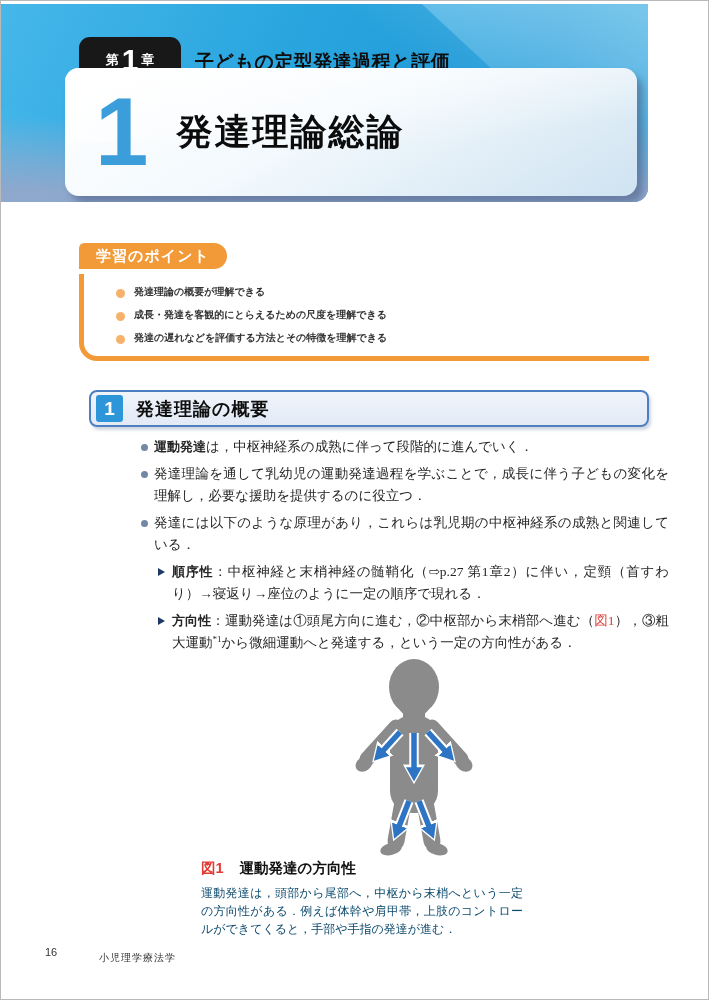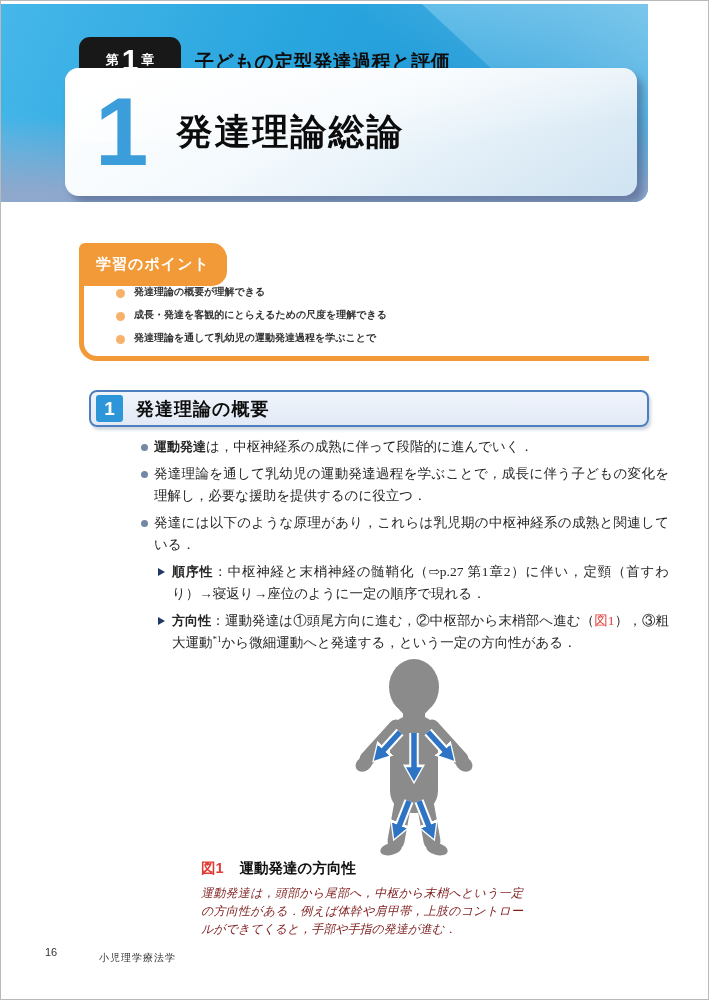--- a/index.html
+++ b/index.html
@@ -49,21 +49,21 @@
     display:flex;align-items:center;overflow:hidden;
   }
   .panel-sw{position:absolute;left:0;top:0;width:100%;height:58%;
     background:linear-gradient(172deg,rgba(255,255,255,.95),rgba(255,255,255,0) 85%);
     pointer-events:none;}
   .big-num{margin-left:30px;font-size:96px;font-weight:bold;color:#3b9dd9;line-height:.9;position:relative;}
   .sec-title{margin:0 4px 0 28px;font-size:36px;font-weight:bold;color:#0c0c0c;letter-spacing:2px;position:relative;}
 
   
   .lp-label{
-    position:absolute;left:78px;top:242px;width:148px;height:43px;
+    position:absolute;left:78px;top:242px;width:148px;height:26px;
     background:#f29a38;border-radius:6px 15px 15px 0;color:#fff;font-weight:bold;
     font-size:15px;display:flex;align-items:center;justify-content:center;letter-spacing:1px;
   }
   .lp-box{
     position:absolute;left:78px;top:273px;width:570px;height:87px;box-sizing:border-box;
     border-left:5px solid #f29a38;border-bottom:5px solid #f29a38;border-radius:0 0 0 18px;
   }
   .lp-box ul{list-style:none;margin:11px 0 0 32px;padding:0;}
   .lp-box li{position:relative;padding-left:18px;margin-bottom:9px;
     font-size:10px;font-weight:bold;color:#333;}
@@ -95,21 +95,21 @@
     border-left:7px solid #1f3864;border-top:4.5px solid transparent;border-bottom:4.5px solid transparent;}
   .b{font-weight:bold;font-family:var(--sans);font-size:13px;}
   .red{color:#e03c36;}
   sup.note{font-size:9px;line-height:0;}
 
   
   .baby-fig{position:absolute;left:352px;top:656px;width:122px;height:202px;margin:0;}
   .fig-cap{position:absolute;left:200px;top:858px;width:322px;}
   .cap-line{font-size:14.5px;font-weight:bold;color:#111;}
   .fig-label{color:#e03c36;margin-right:16px;}
-  .cap-desc{margin:6px 0 0 0;font-size:12px;line-height:18px;color:#7f1d1d;text-align:justify;font-style:italic;}
+  .cap-desc{margin:6px 0 0 0;font-size:12px;line-height:18px;color:#0c4a6e;text-align:justify;}
 
   
   .pgnum{position:absolute;left:44px;top:945px;font-size:11px;color:#333;}
   .book{position:absolute;left:98px;top:950px;font-size:10px;color:#333;letter-spacing:1px;}
 </style>
 </head>
 <body>
 
 <div class="page">
 
@@ -132,21 +132,21 @@
       <h1 class="sec-title">発達理論総論</h1>
     </div>
   </header>
 
   <section>
     <div class="lp-label">学習のポイント</div>
     <div class="lp-box">
       <ul>
         <li><span>発達理論の概要が理解できる</span></li>
         <li><span>成長・発達を客観的にとらえるための尺度を理解できる</span></li>
-        <li><span>発達理論を通して乳幼児の運動発達過程を学ぶことで</span></li>
+        <li><span>発達の遅れなどを評価する方法とその特徴を理解できる</span></li>
       </ul>
     </div>
   </section>
 
   <div class="sec1-bar">
     <span class="sec1-num">1</span>
     <h2 class="sec1-title">発達理論の概要</h2>
   </div>
 
   <div class="body-text">

